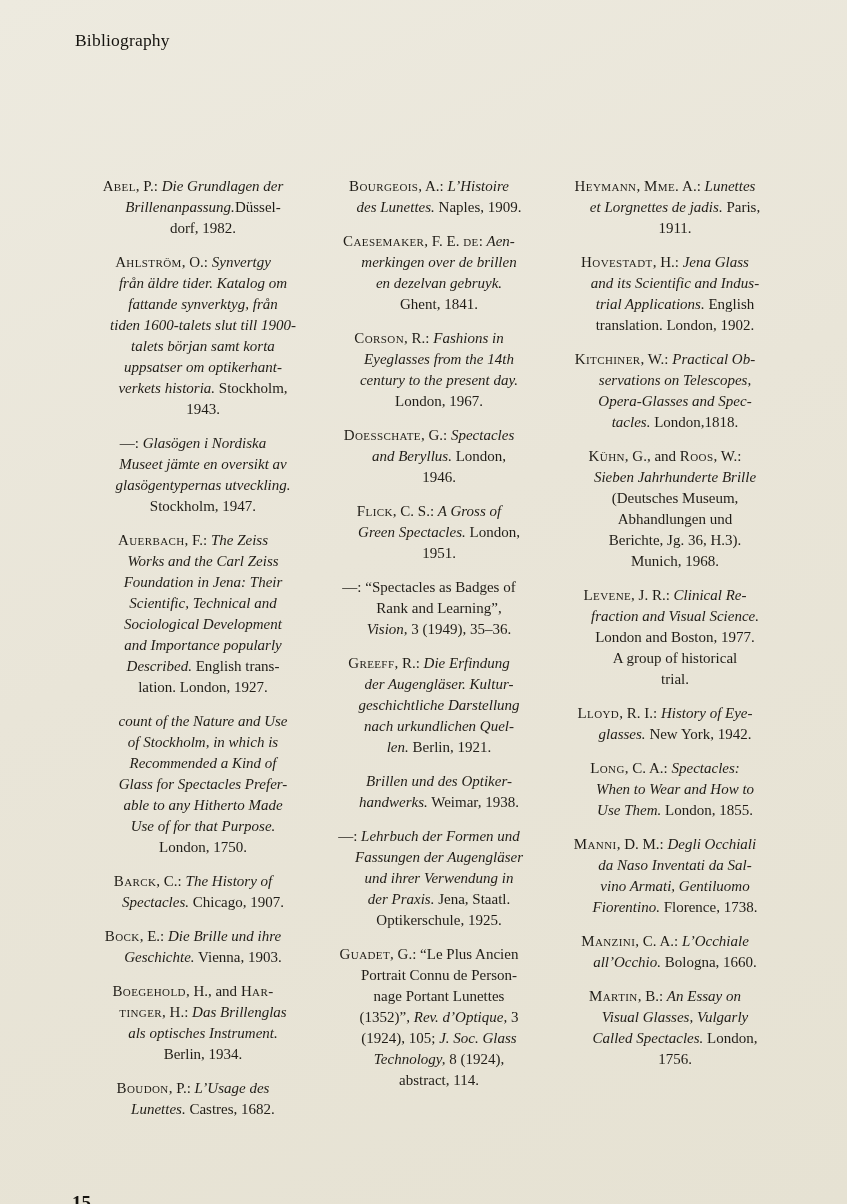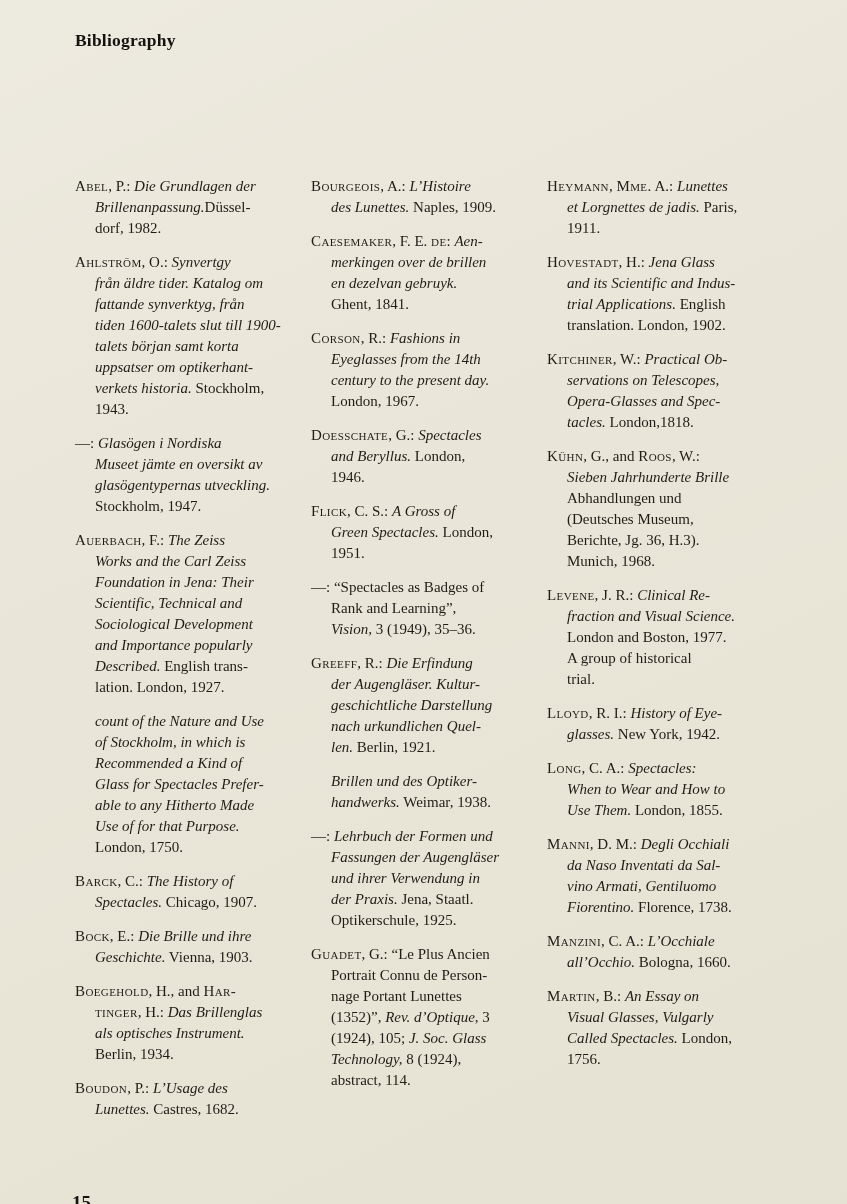--- a/index.html
+++ b/index.html
@@ -3,24 +3,24 @@
 <meta charset="utf-8">
 <style>
   html,body{margin:0;padding:0;}
   body{
     width:847px;height:1204px;position:relative;overflow:hidden;
     font-family:"Liberation Serif","DejaVu Serif",serif;
     background:linear-gradient(155deg,#edeadf 0%,#e9e5d8 45%,#e6e2d3 100%);
   }
   .page-header{
     position:absolute;left:75px;top:30px;
-    font-weight:bold;font-size:17.5px;letter-spacing:.2px;color:#15130f;
+    font-weight:normal;font-size:17.5px;letter-spacing:.2px;color:#15130f;
   }
   #columns{position:absolute;left:75px;top:176px;display:flex;}
-  .column{width:236px;flex:0 0 auto;}
+  .column{width:236px;flex:0 0 auto;text-align:center;}
   .entry{margin-bottom:13px;}
   .line{font-size:15px;line-height:21px;white-space:nowrap;color:#201d17;}
   .line.indent{padding-left:20px;}
   .seg-sc{font-variant:small-caps;letter-spacing:.4px;}
   .seg-i{font-style:italic;}
   .seg-r{font-style:normal;}
   .page-number{
     position:absolute;left:72px;top:1192px;
     font-weight:bold;font-size:19px;color:#15130f;
   }
@@ -165,22 +165,22 @@
       </div>
       <div class="entry">
         <div class="line"><span class="seg-sc">Kitchiner</span><span class="seg-r">, W.: </span><span class="seg-i">Practical Ob-</span></div>
         <div class="line indent"><span class="seg-i">servations on Telescopes,</span></div>
         <div class="line indent"><span class="seg-i">Opera-Glasses and Spec-</span></div>
         <div class="line indent"><span class="seg-i">tacles.</span><span class="seg-r"> London,1818.</span></div>
       </div>
       <div class="entry">
         <div class="line"><span class="seg-sc">Kühn</span><span class="seg-r">, G., and </span><span class="seg-sc">Roos</span><span class="seg-r">, W.:</span></div>
         <div class="line indent"><span class="seg-i">Sieben Jahrhunderte Brille</span></div>
+        <div class="line indent"><span class="seg-r">(Deutsches Museum,</span></div>
         <div class="line indent"><span class="seg-r">Abhandlungen und</span></div>
-        <div class="line indent"><span class="seg-r">(Deutsches Museum,</span></div>
         <div class="line indent"><span class="seg-r">Berichte, Jg. 36, H.3).</span></div>
         <div class="line indent"><span class="seg-r">Munich, 1968.</span></div>
       </div>
       <div class="entry">
         <div class="line"><span class="seg-sc">Levene</span><span class="seg-r">, J. R.: </span><span class="seg-i">Clinical Re-</span></div>
         <div class="line indent"><span class="seg-i">fraction and Visual Science.</span></div>
         <div class="line indent"><span class="seg-r">London and Boston, 1977.</span></div>
         <div class="line indent"><span class="seg-r">A group of historical</span></div>
         <div class="line indent"><span class="seg-r">trial.</span></div>
       </div>

